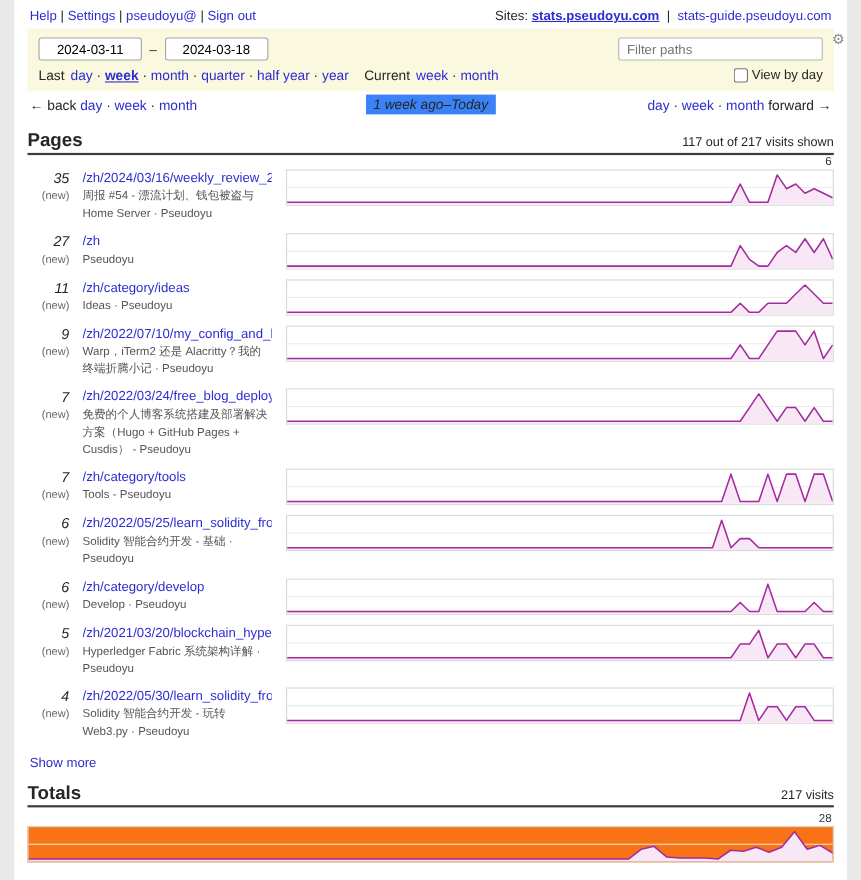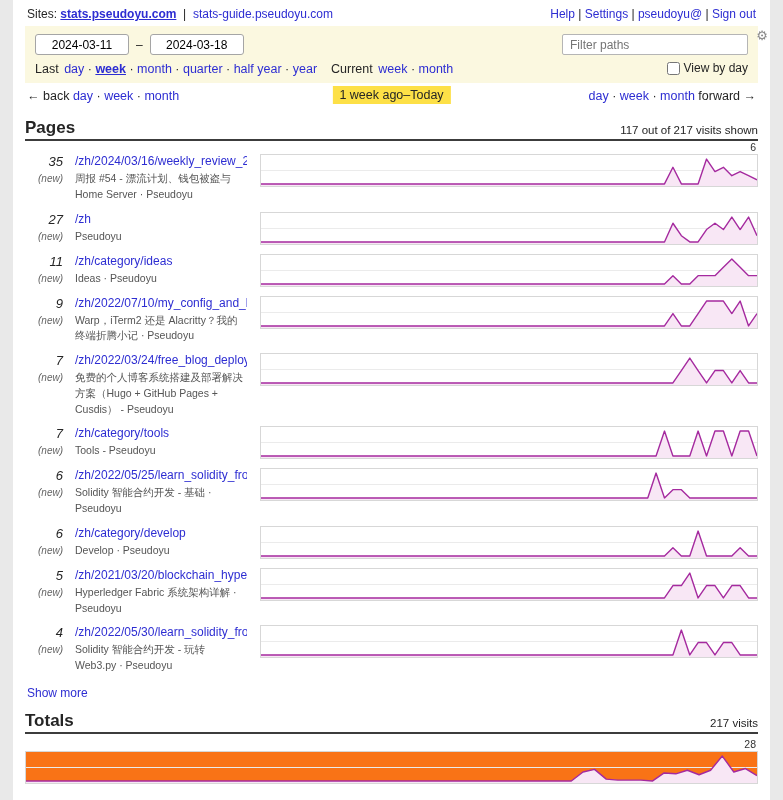--- a/index.html
+++ b/index.html
@@ -27,32 +27,32 @@
   .group-gap { display:inline-block; width:14px; }
   .selected { font-weight:bold; text-decoration:underline; }
   .hb-right { display:flex; flex-direction:column; align-items:flex-end; gap:6px; }
   input.filter { width:186px; height:21px; border:1px solid #b5b5b5; border-radius:2px; padding:0 7px; font-size:12px; font-family:inherit; }
   .viewby { display:flex; align-items:center; gap:4px; font-size:12px; }
   .viewby input { margin:0; }
   .gear { position:absolute; right:-10px; top:2px; color:#8a8a8a; font-size:13px; }
 
   
   .navrow { position:relative; display:flex; justify-content:space-between; padding:6px 2px 4px; font-size:12.5px; }
-  .nav-center { position:absolute; left:50%; transform:translateX(-50%); top:3px; background:#fde047; padding:2px 7px; }
+  .nav-center { position:absolute; left:50%; transform:translateX(-50%); top:3px; background:#3b82f6; padding:2px 7px;font-style:italic; }
 
   
   h2 { font-size:17px; font-weight:bold; margin:11px 0 0; padding-bottom:1px; border-bottom:2px solid #3c3c3c; display:flex; justify-content:space-between; align-items:flex-end; }
   .h2-side { font-size:11.5px; font-weight:normal; color:#252525; padding-bottom:2px; }
 
   
   .pages-list { margin-top:13px; }
   .page-row { display:flex; margin-bottom:9px; }
   .pr-nums { width:38px; flex:none; text-align:right; }
   .pr-count { font-size:13px;font-style:italic; }
-  .pr-new { display:block; font-size:10px; font-style:italic; color:#666; margin-top:4px; }
+  .pr-new { display:block; font-size:10px; color:#666; margin-top:4px; }
   .pr-info { width:172px; flex:none; margin-left:12px; }
   .pr-path { display:block; font-size:12px; white-space:nowrap; overflow:hidden; }
   .pr-desc { font-size:10.5px; color:#555; margin-top:3px; line-height:1.5; }
   .pr-chart { flex:1; margin-left:13px; position:relative; height:33px; border:1px solid #d7d7d7; background:#fff; }
   .pr-chart svg, .totals-chart svg { display:block; width:100%; height:100%; }
   .chart-max { position:absolute; top:-14px; right:1px; font-size:10.5px; color:#333; }
   .show-more { display:inline-block; margin-top:3px; margin-left:2px; }
 
   
   .totals-chart { position:relative; height:33px; border:1px solid #d7d7d7; margin-top:17px; background:#f97316; }
@@ -60,27 +60,27 @@
   
   .cols { display:flex; gap:38px; margin-top:12px; }
   .col { flex:1; min-width:0; }
 </style>
 </head>
 <body>
 
 <div class="page">
 
   <div class="topbar">
+    <div id="user-links"><a href="#">Help</a><span class="sep"> | </span><a href="#">Settings</a><span class="sep"> | </span><a href="#">pseudoyu@</a><span class="sep"> | </span><a href="#">Sign out</a></div>
     <div>
       <span>Sites:</span>
       <a href="#" class="site-current">stats.pseudoyu.com</a>
       <span class="sep"> | </span>
       <a href="#">stats-guide.pseudoyu.com</a>
     </div>
-    <div id="user-links"><a href="#">Help</a><span class="sep"> | </span><a href="#">Settings</a><span class="sep"> | </span><a href="#">pseudoyu@</a><span class="sep"> | </span><a href="#">Sign out</a></div>
   </div>
 
   <div class="header-box">
     <div class="hb-left">
       <div class="date-row">
         <input class="date" type="text" value="2024-03-11" style="">
         <span class="sep">–</span>
         <input class="date" type="text" value="2024-03-18" style="">
       </div>
       <div class="period-row">

